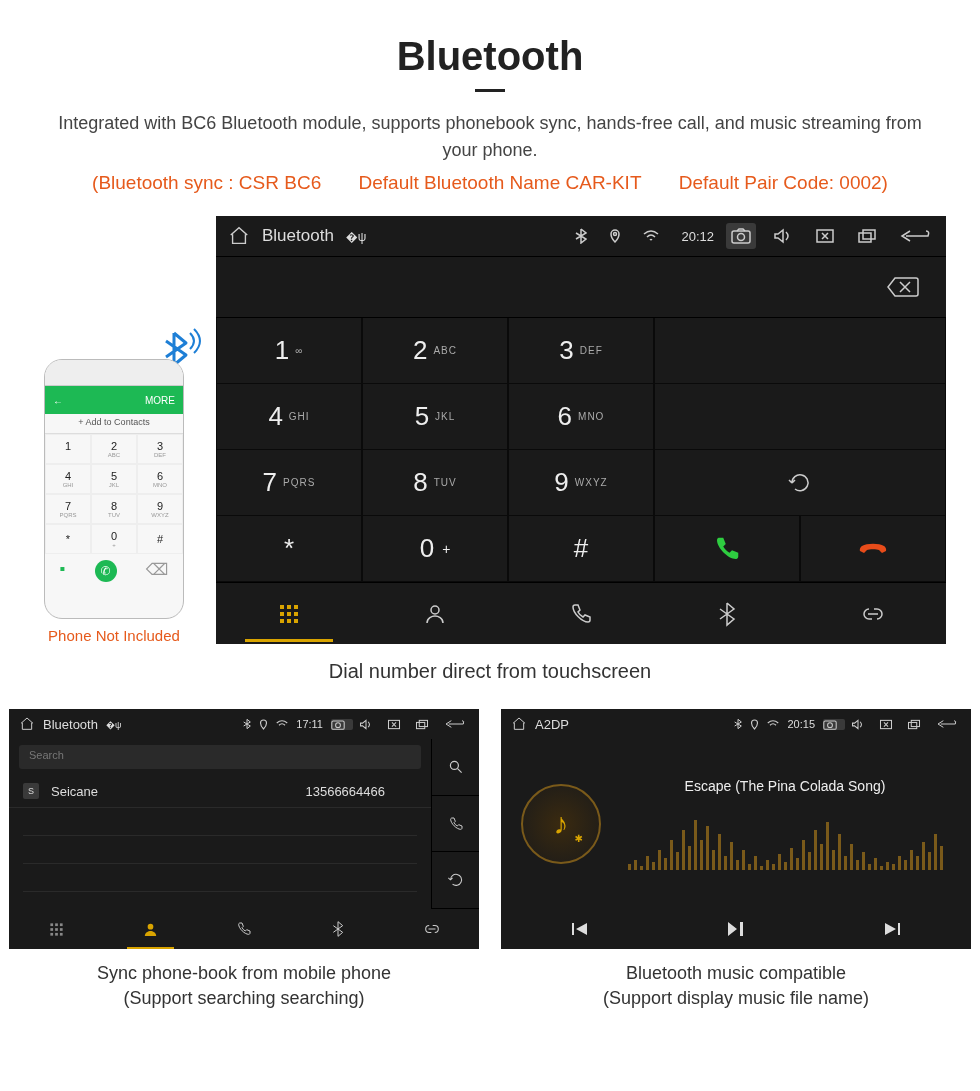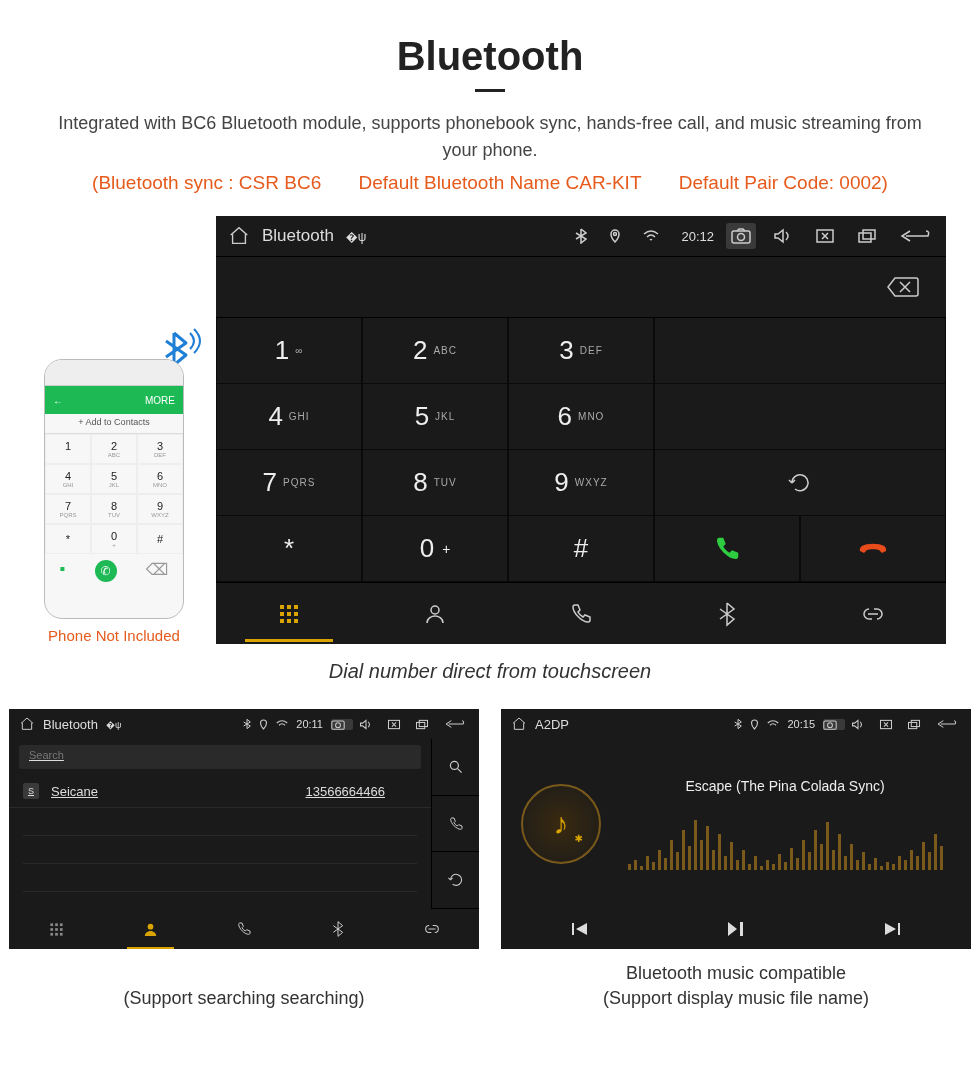--- a/index.html
+++ b/index.html
@@ -87,35 +87,35 @@
   .key .sub{font-size:10px;color:#aaa;letter-spacing:1px;}
   .key .plus{font-size:14px;vertical-align:super;margin-left:2px;}
   .call-col { width:40%; display:grid; grid-template-columns:1fr 1fr; grid-template-rows:repeat(4,66px); }
   .call-cell { border:1px solid #0a0a0a; border-top:none; display:flex; align-items:center; justify-content:center; }
   .call-cell.wide { grid-column:1/3; }
 
   .nav-row { height:62px; display:flex; border-top:1px solid #000;}
   .nav-item { flex:1; display:flex; align-items:center; justify-content:center; font-size:22px; color:#ccc; cursor:pointer; position:relative;}
   .nav-item.active::after{content:'';position:absolute;left:20%;right:20%;bottom:2px;height:3px;background:#d9a400;}
 
-  .hero-caption { text-align:center; font-size:20px; color:#333; margin:16px 8px 26px;font-style:italic; }
+  .hero-caption { text-align:center; font-size:20px; color:#333; margin:16px 8px 26px; }
 
   
   .bottom-row { display:flex; gap:22px; justify-content:center; padding:0 12px 30px;}
   .mini-screen {
     width:470px; background:#1a1a1a; color:#ddd; display:flex; flex-direction:column;
   }
   .mini-status { height:30px; display:flex; align-items:center; padding:0 10px; gap:8px; font-size:11px;}
   .mini-status .spacer{flex:1;}
   .mini-status-title{font-size:13px;font-weight:500;}
   .mini-sys{display:flex;gap:6px;align-items:center;}
   .mini-sys > span{width:22px;text-align:center;}
   .mini-sys .act{background:#3a3a3a;border-radius:2px;}
 
-  .contacts-body { display:flex; height:170px;text-decoration:underline;}
+  .contacts-body { display:flex; height:170px;}
   .contacts-left { flex:1; }
   .search-box { margin:6px 10px; height:24px; background:#2a2a2a; border-radius:3px; color:#777; font-size:11px; padding:4px 10px;}
   .contact-row { display:flex; align-items:center; gap:12px; padding:8px 14px; font-size:13px; border-bottom:1px solid #2a2a2a;}
   .contact-badge{width:16px;height:16px;background:#3a3a3a;display:flex;align-items:center;justify-content:center;font-size:9px;border-radius:2px;}
   .contacts-right { width:48px; display:flex; flex-direction:column; border-left:1px solid #000;}
   .contacts-right > div { flex:1; display:flex; align-items:center; justify-content:center; font-size:14px; border-bottom:1px solid #000;}
 
   .mini-nav { height:40px; display:flex; }
   .mini-nav-item { flex:1; display:flex; align-items:center; justify-content:center; font-size:15px; color:#ccc; position:relative;}
   .mini-nav-item.active{color:#d9a400;}
@@ -395,21 +395,21 @@
         <span>
             <svg width="9" height="11" viewBox="0 0 12 14">
               <path class="ico" d="M6 1 A4 4 0 0 1 10 5 C10 9 6 13 6 13 C6 13 2 9 2 5 A4 4 0 0 1 6 1 Z"></path>
             </svg>
           </span>
         <span>
             <svg width="12" height="9" viewBox="0 0 16 12">
               <path class="ico" d="M1 4 Q8 -2 15 4 M4 7 Q8 3 12 7"></path>
             </svg>
           </span>
-        <span>20:11</span>
+        <span>17:11</span>
         <div class="mini-sys">
           <span class="act">
               <svg width="14" height="11" viewBox="0 0 20 16">
                 <rect x="1" y="3" width="18" height="12" rx="2" class="ico"></rect>
                 <circle cx="10" cy="9" r="3.5" class="ico"></circle>
               </svg>
             </span>
           <span>
               <svg width="14" height="11" viewBox="0 0 20 16">
                 <path class="ico" d="M2 6 H5 L10 2 V14 L5 10 H2 Z M13 4 Q17 8 13 12"></path>
@@ -497,21 +497,21 @@
             </svg>
           </div>
         <div class="mini-nav-item">
             <svg width="20" height="14" viewBox="0 0 28 20">
               <path class="ico" d="M10 5 A5 5 0 1 0 10 15 H13 M18 15 A5 5 0 1 0 18 5 H15 M9 10 H19"></path>
             </svg>
           </div>
       </div>
     </div>
     <p class="mini-caption">
-      <br>
+      <span>Sync phone-book from mobile phone</span><br>
       <span>(Support searching searching)</span>
     </p>
   </div>
 
   <div>
     <div class="mini-screen">
       <div class="mini-status">
         <span>
             <svg width="16" height="16" viewBox="0 0 24 24">
               <path class="ico" d="M3 11 L12 3 L21 11 M5 10 V20 H19 V10"></path>
@@ -562,21 +562,21 @@
           <span style="width:26px;">
               <svg width="22" height="12" viewBox="0 0 32 18">
                 <path class="ico" d="M28 4 Q32 4 30 9 L8 9 M12 4 L4 9 L12 14"></path>
               </svg>
             </span>
         </div>
       </div>
       <div class="music-body">
         <div class="music-art"></div>
         <div class="music-info">
-          <div class="music-title">Escape (The Pina Colada Sync)</div>
+          <div class="music-title">Escape (The Pina Colada Song)</div>
           <div class="music-viz" id="viz">
               <span style="height: 6px;"></span>
               <span style="height: 10px;"></span>
               <span style="height: 4px;"></span>
               <span style="height: 14px;"></span>
               <span style="height: 8px;"></span>
               <span style="height: 20px;"></span>
               <span style="height: 12px;"></span>
               <span style="height: 30px;"></span>
               <span style="height: 18px;"></span>

